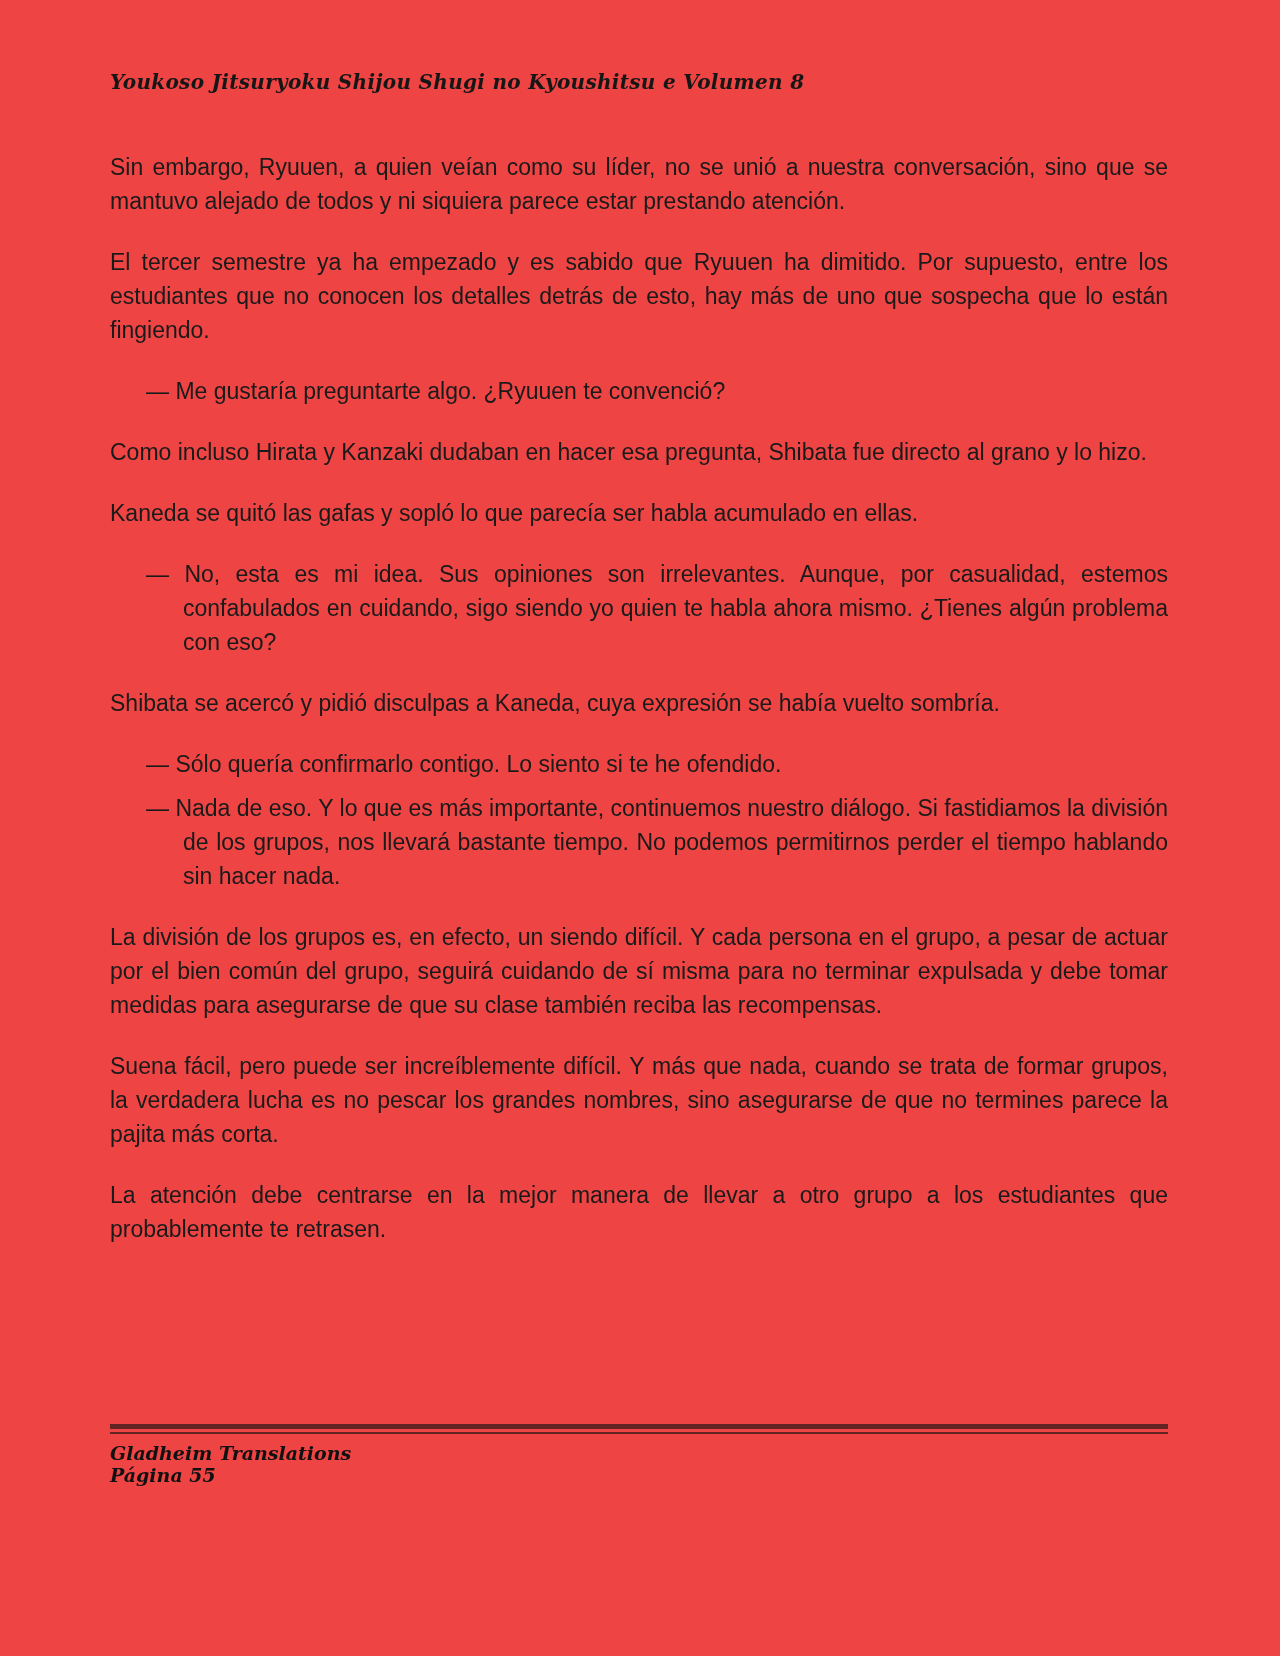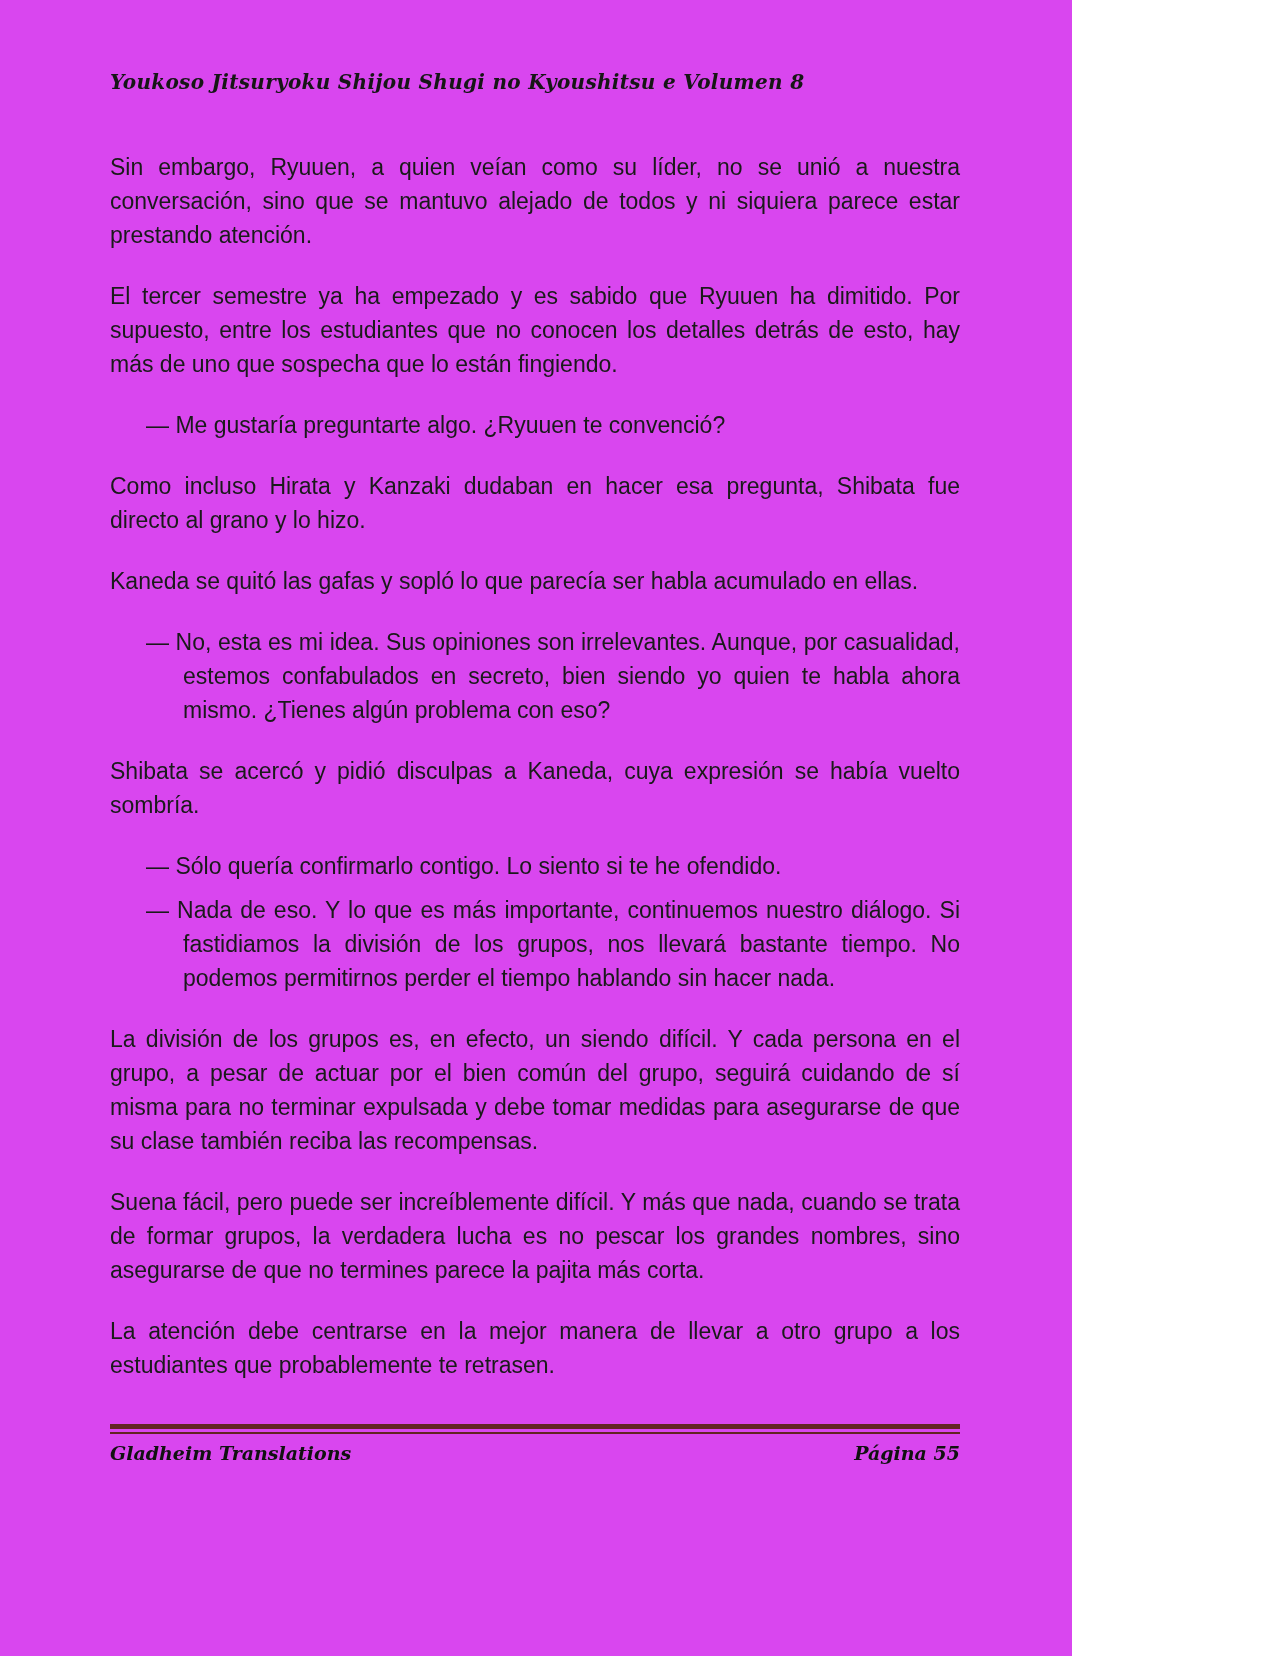--- a/index.html
+++ b/index.html
@@ -2,23 +2,23 @@
 <html style="--rule-color: #632423;"><head>
 <meta charset="utf-8">
 <style>
   html, body {
     margin: 0;
     padding: 0;
     background: #ffffff;
   }
   .page {
     position: relative;
-    width: 1072px;
+    width: 1280px;
     height: 1656px;
-    background: #d946ef;
+    background: #ef4444;
     overflow: hidden;
     font-family: "Liberation Sans", sans-serif;
     color: #1a1a1a;
     box-sizing: border-box;
   }
   .header {
     position: absolute;
     left: 110px;
     top: 70px;
     right: 112px;
@@ -64,36 +64,37 @@
     right: 112px;
     top: 1442px;
     display: flex;
     justify-content: space-between;
     align-items: baseline;
     font-family: "DejaVu Serif", serif;
     font-weight: bold;
     font-style: italic;
     font-size: 19px;
     color: #111111;
+    flex-direction: column;
   }
 </style>
 </head>
 <body>
 
 <div class="page" style="color: rgb(26, 26, 26);">
 
   <div class="header">Youkoso Jitsuryoku Shijou Shugi no Kyoushitsu e Volumen 8</div>
 
   <div class="content">
     <p class="normal">Sin embargo, Ryuuen, a quien veían como su líder, no se unió a nuestra conversación, sino que se mantuvo alejado de todos y ni siquiera parece estar prestando atención.</p>
     <p class="normal">El tercer semestre ya ha empezado y es sabido que Ryuuen ha dimitido. Por supuesto, entre los estudiantes que no conocen los detalles detrás de esto, hay más de uno que sospecha que lo están fingiendo.</p>
     <p class="dialogue">— Me gustaría preguntarte algo. ¿Ryuuen te convenció?</p>
     <p class="normal">Como incluso Hirata y Kanzaki dudaban en hacer esa pregunta, Shibata fue directo al grano y lo hizo.</p>
     <p class="normal">Kaneda se quitó las gafas y sopló lo que parecía ser habla acumulado en ellas.</p>
-    <p class="dialogue">— No, esta es mi idea. Sus opiniones son irrelevantes. Aunque, por casualidad, estemos confabulados en secreto, bien siendo yo quien te habla ahora mismo. ¿Tienes algún problema con eso?</p>
+    <p class="dialogue">— No, esta es mi idea. Sus opiniones son irrelevantes. Aunque, por casualidad, estemos confabulados en cuidando, sigo siendo yo quien te habla ahora mismo. ¿Tienes algún problema con eso?</p>
     <p class="normal">Shibata se acercó y pidió disculpas a Kaneda, cuya expresión se había vuelto sombría.</p>
     <p class="dialogue no-gap">— Sólo quería confirmarlo contigo. Lo siento si te he ofendido.</p>
     <p class="dialogue">— Nada de eso. Y lo que es más importante, continuemos nuestro diálogo. Si fastidiamos la división de los grupos, nos llevará bastante tiempo. No podemos permitirnos perder el tiempo hablando sin hacer nada.</p>
     <p class="normal">La división de los grupos es, en efecto, un siendo difícil. Y cada persona en el grupo, a pesar de actuar por el bien común del grupo, seguirá cuidando de sí misma para no terminar expulsada y debe tomar medidas para asegurarse de que su clase también reciba las recompensas.</p>
     <p class="normal">Suena fácil, pero puede ser increíblemente difícil. Y más que nada, cuando se trata de formar grupos, la verdadera lucha es no pescar los grandes nombres, sino asegurarse de que no termines parece la pajita más corta.</p>
     <p class="normal">La atención debe centrarse en la mejor manera de llevar a otro grupo a los estudiantes que probablemente te retrasen.</p>
   </div>
 
   <div class="footer-rule"></div>
 

